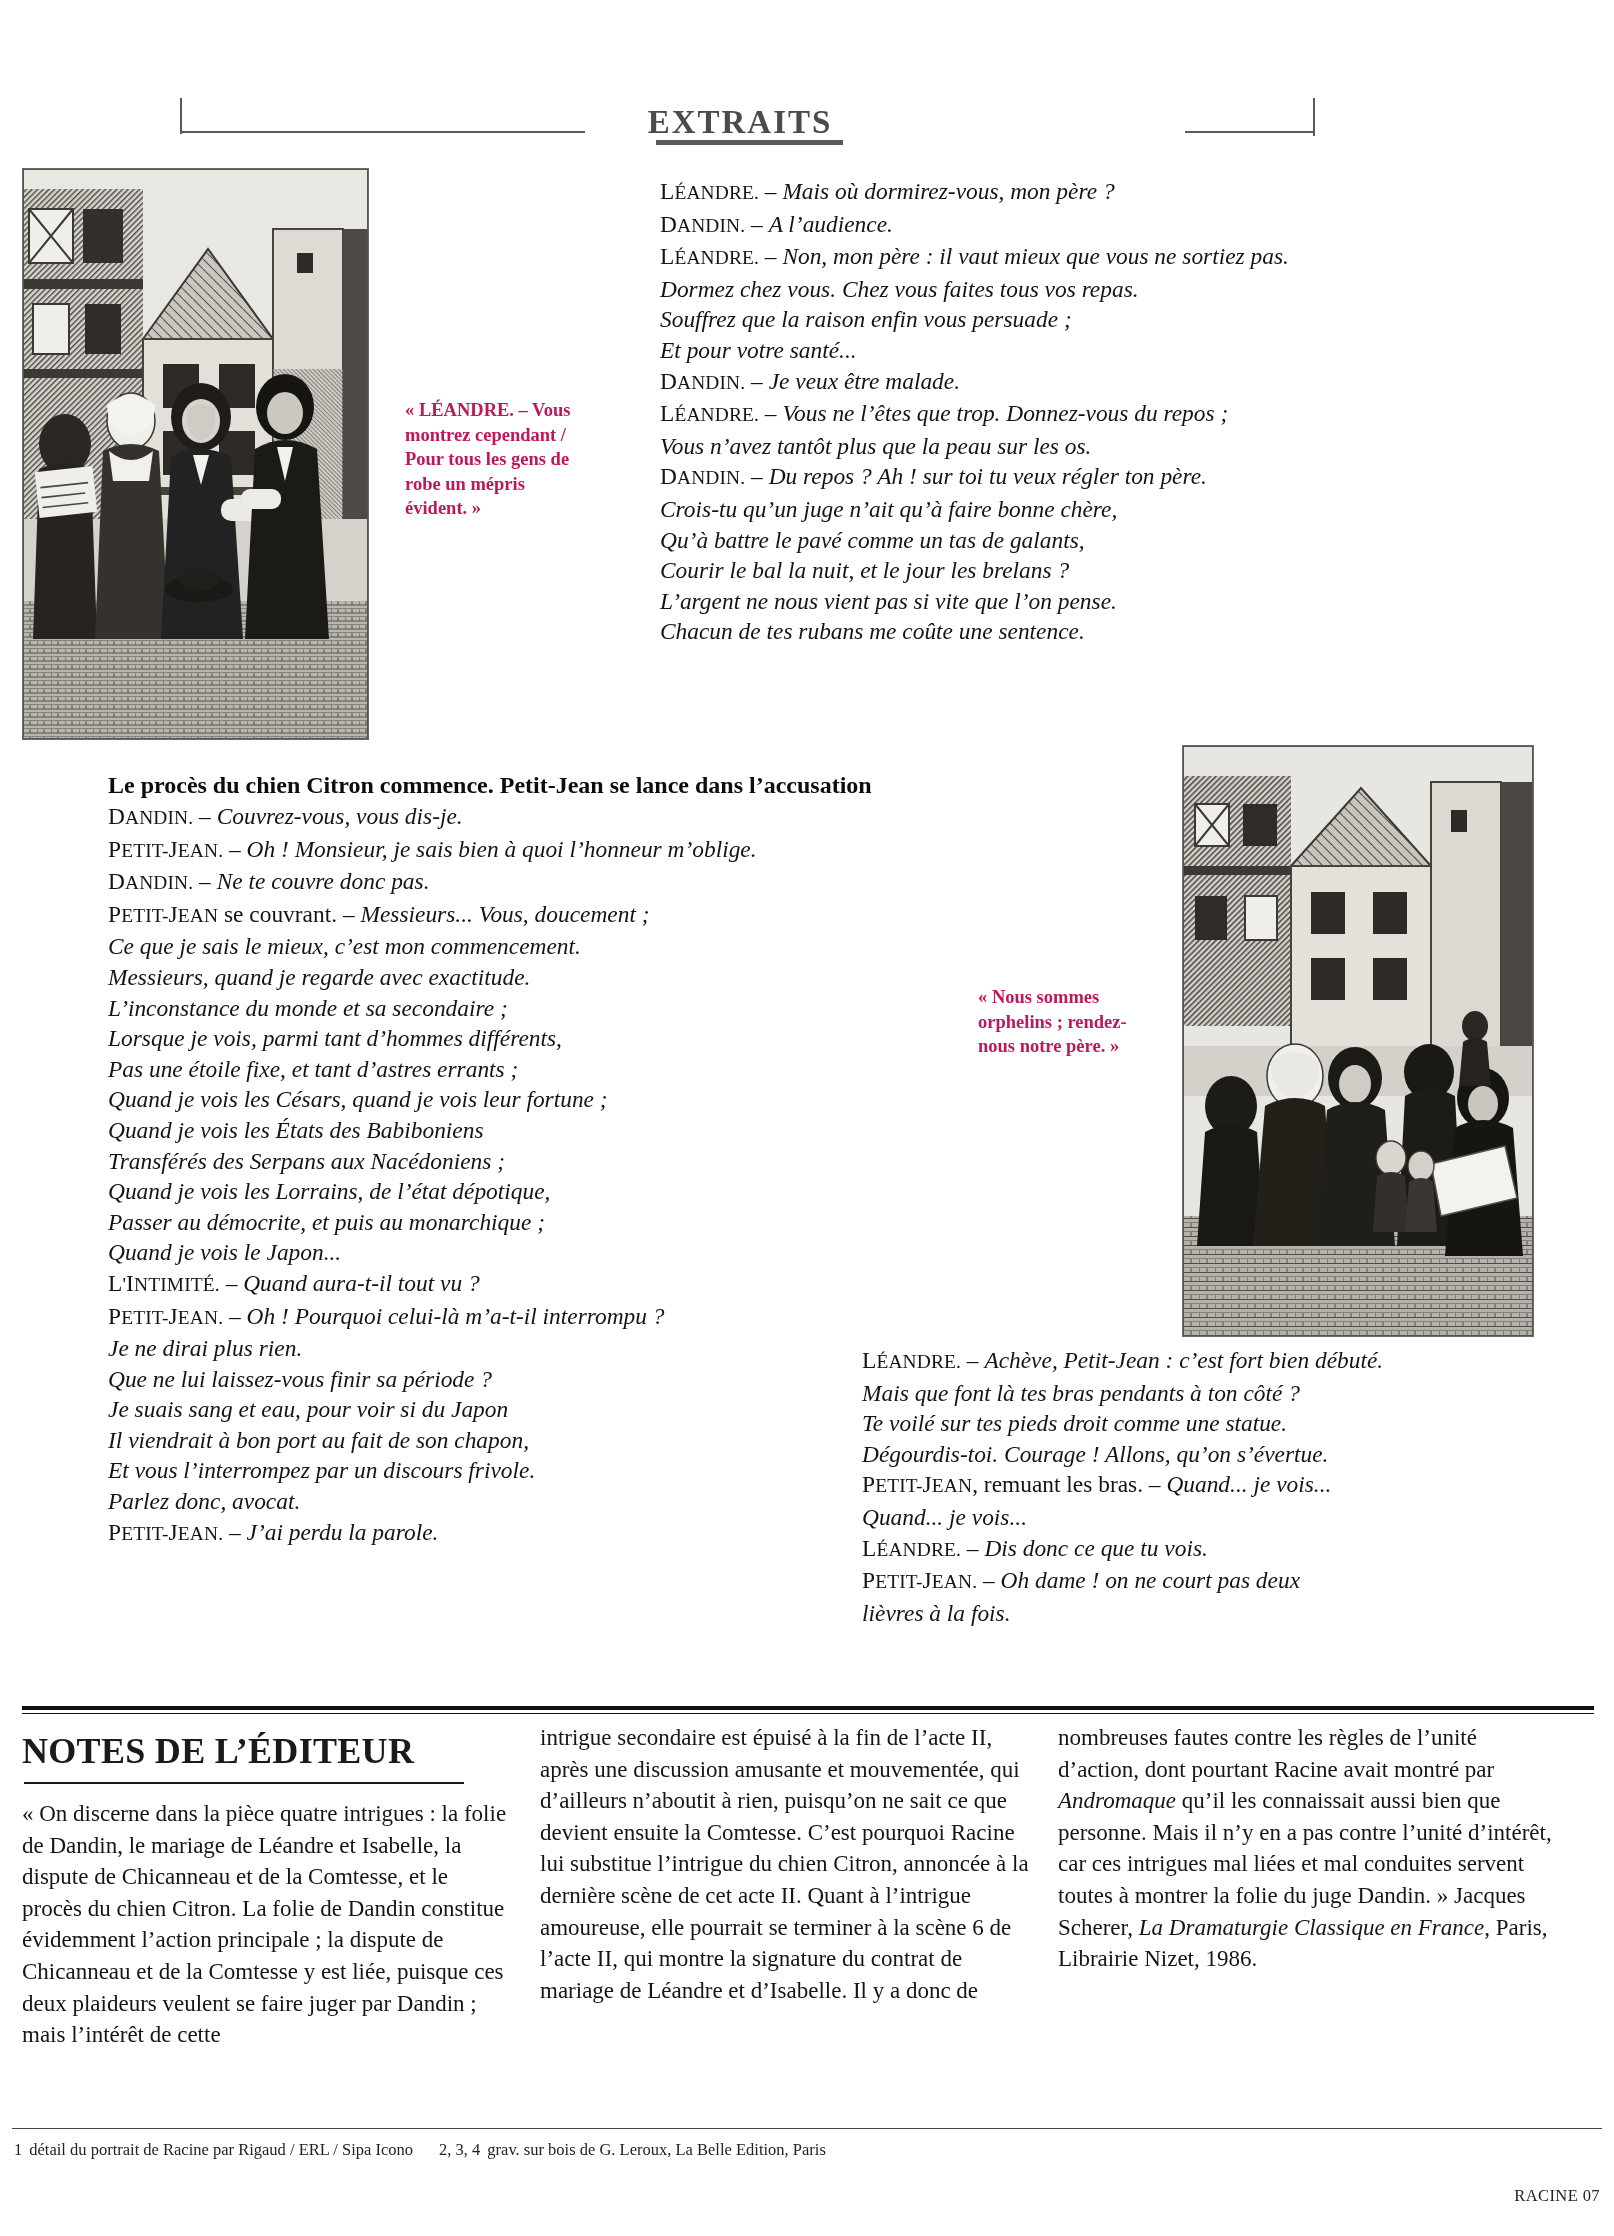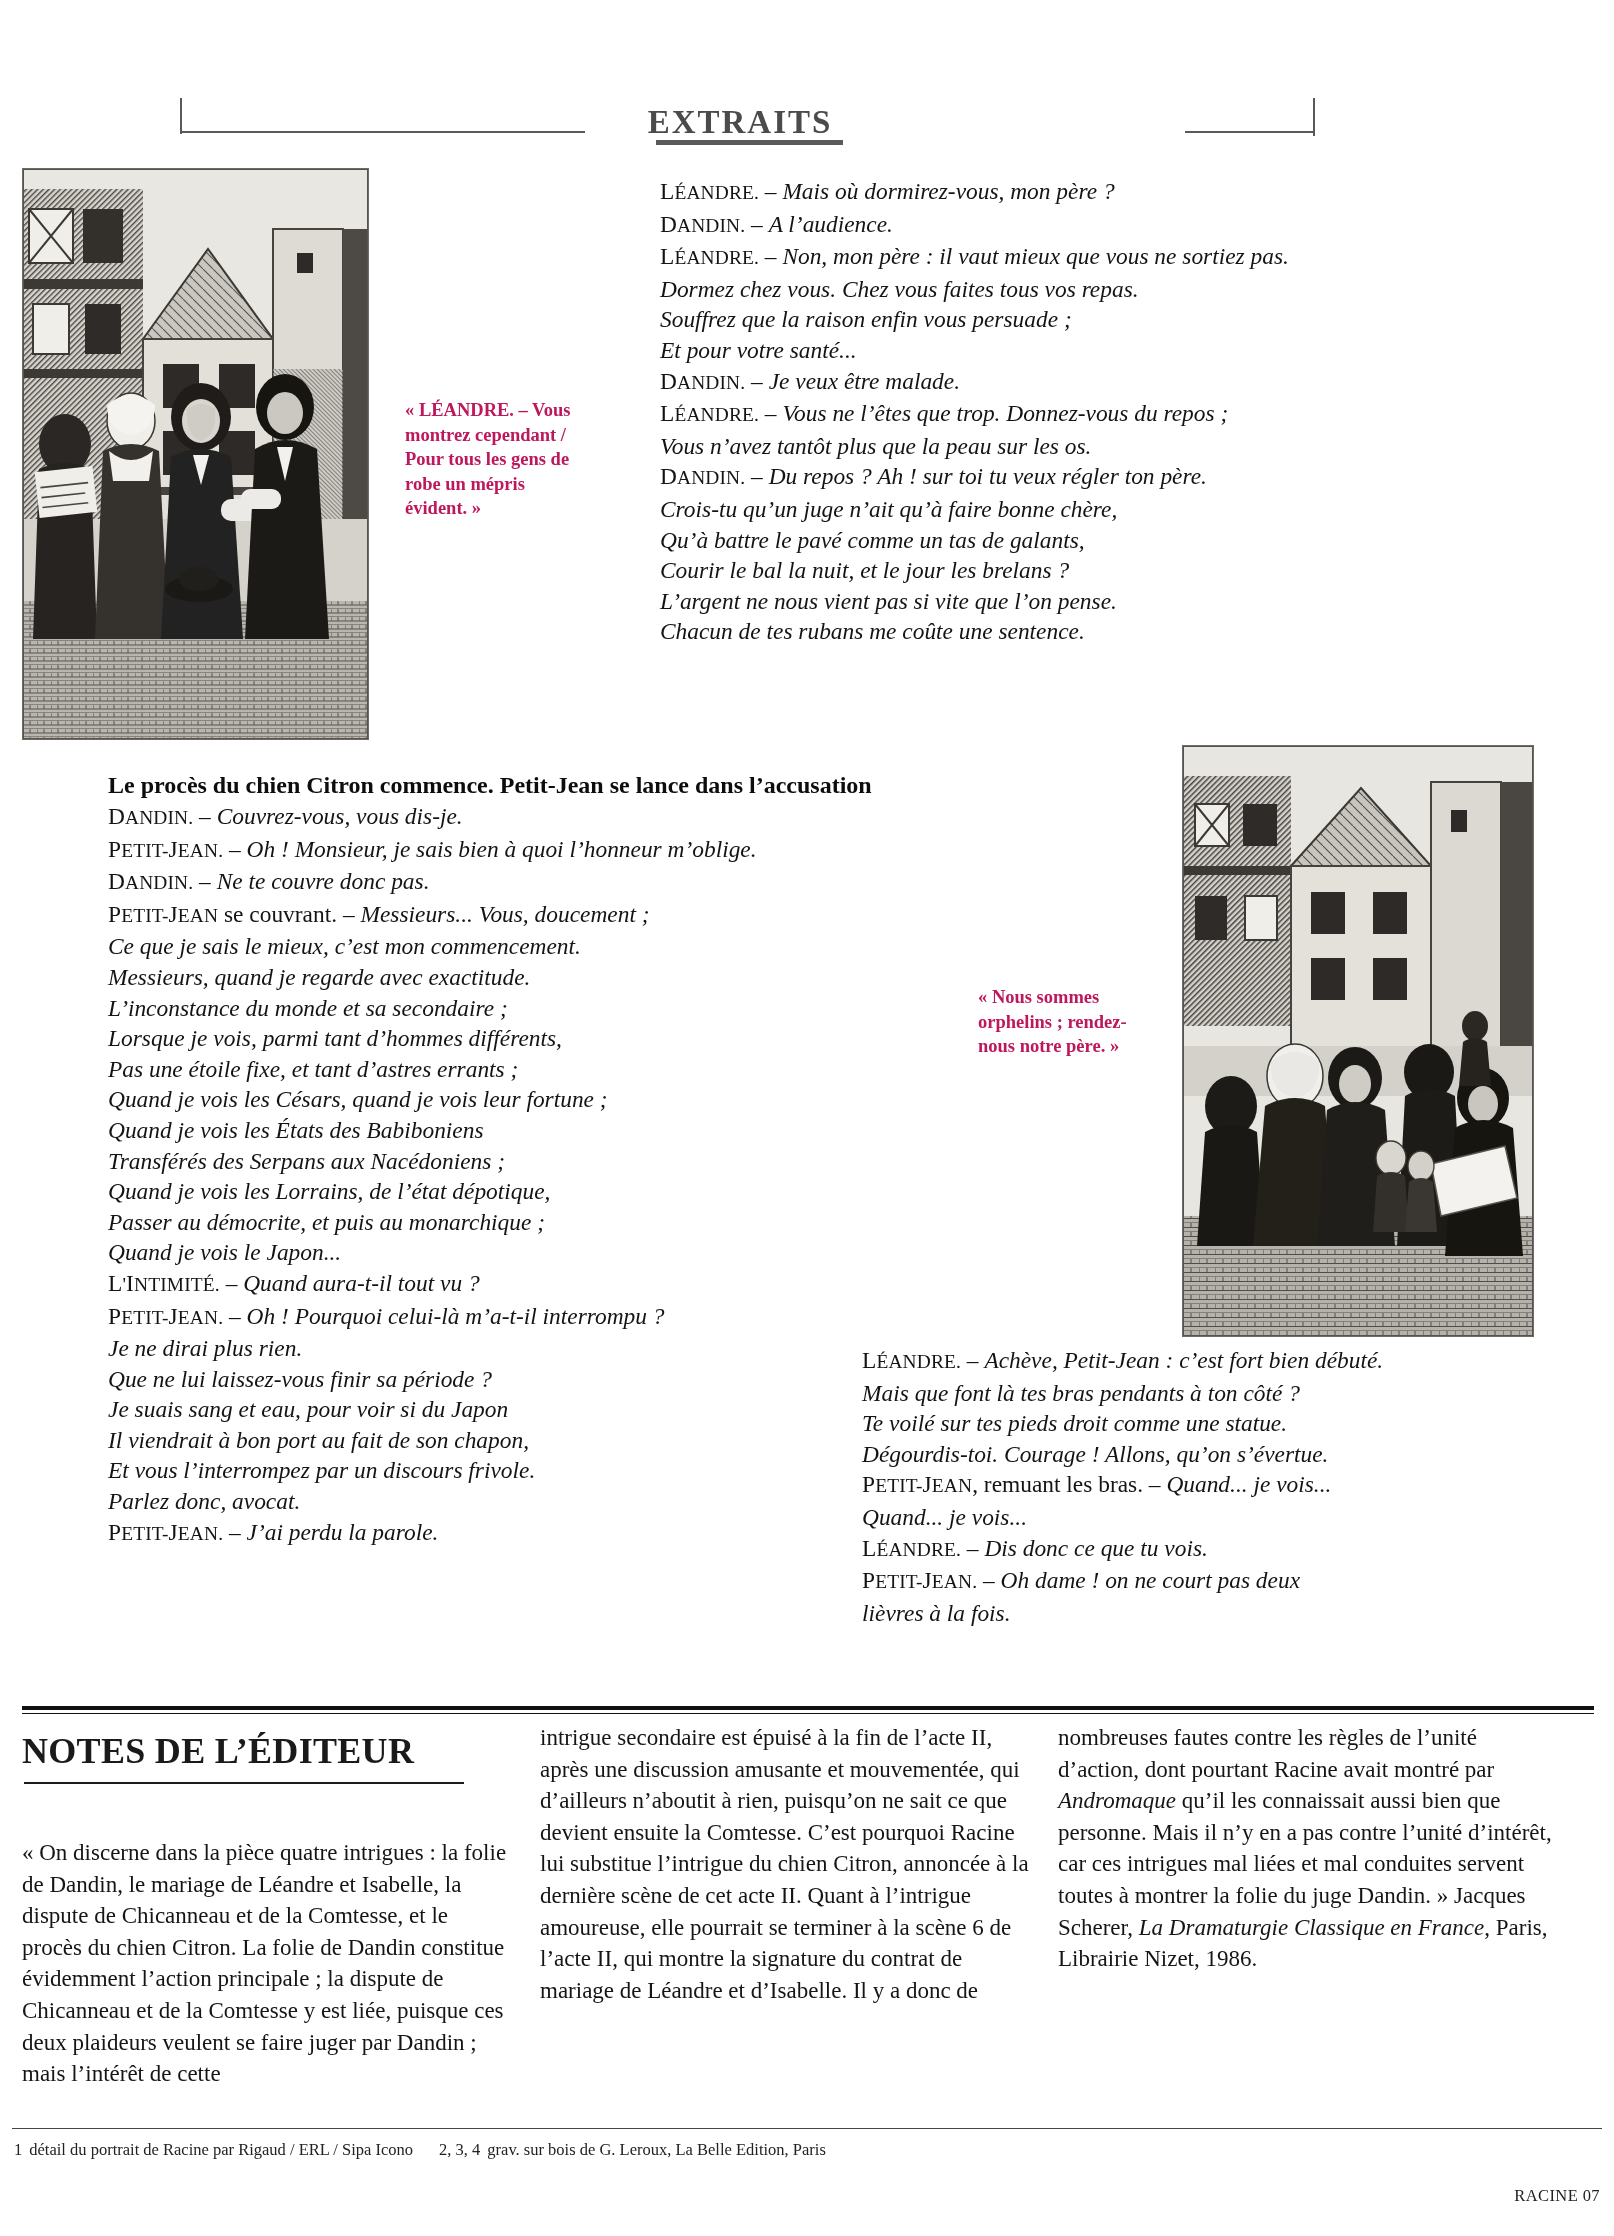--- a/index.html
+++ b/index.html
@@ -80,21 +80,21 @@
     font-weight:bold; font-size:36px; letter-spacing:.3px; color:#1a1a1a;
   }
   #notes-title-underline { position:absolute; left:24px; top:1782px; width:440px; height:2px; background:#1a1a1a; }
 
   .notes-col {
     position:absolute;
     font-family:"Liberation Serif", serif;
     font-size:23px; line-height:31.6px; color:#151515;
     text-align:left;
   }
-  #notes-col-1 { left:22px;   top:1798px; width:490px;margin-top:39px; }
+  #notes-col-1 { left:22px;   top:1798px; width:490px; }
   #notes-col-2 { left:540px;  top:1722px; width:490px; }
   #notes-col-3 { left:1058px; top:1722px; width:500px; }
   .notes-col p { margin:0; }
   .notes-col i { font-style:italic; }
 
   
   .footer-rule { position:absolute; left:12px; top:2128px; width:1590px; height:1px; background:#444; }
   .footer {
     position:absolute; top:2140px;
     font-family:"Liberation Serif", serif;

